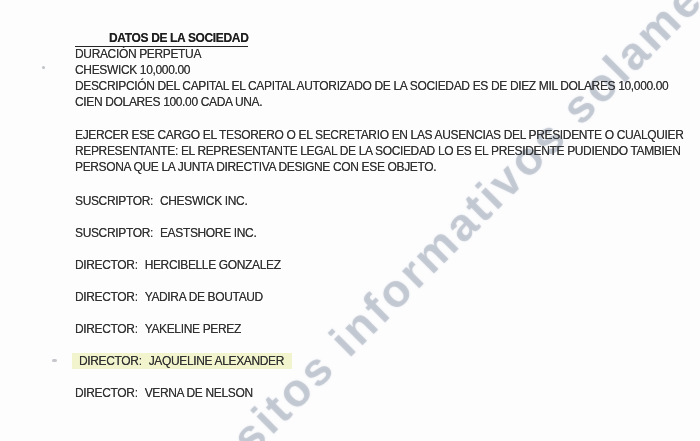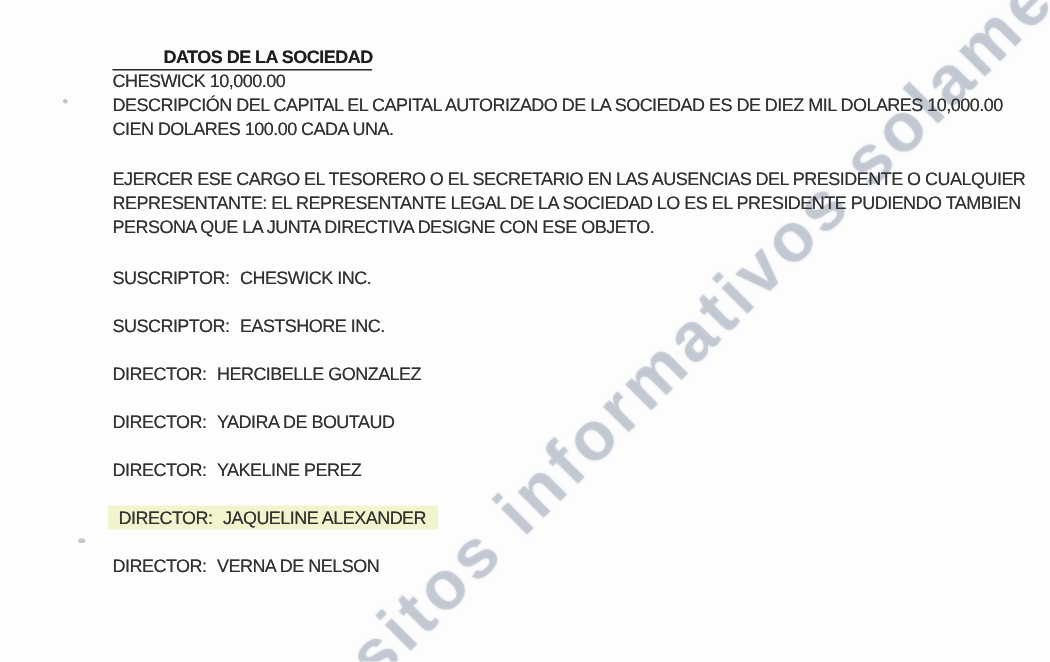--- a/index.html
+++ b/index.html
@@ -86,20 +86,21 @@
   <div class="speck speck1"></div>
   <div class="speck speck2"></div>
 
   <div class="content">
 
     <div class="line doc-title">
       <span class="u">DATOS DE LA SOCIEDAD</span>
     </div>
 
 
+    <div class="line">DURACIÓN PERPETUA</div>
     <div class="line">CHESWICK 10,000.00</div>
 
     <div class="line">DESCRIPCIÓN DEL CAPITAL EL CAPITAL AUTORIZADO DE LA SOCIEDAD ES DE DIEZ MIL DOLARES 10,000.00</div>
     <div class="line">CIEN DOLARES 100.00 CADA UNA.</div>
 
     <div class="rep-block">
       <div class="line">EJERCER ESE CARGO EL TESORERO O EL SECRETARIO EN LAS AUSENCIAS DEL PRESIDENTE O CUALQUIER</div>
       <div class="line">REPRESENTANTE: EL REPRESENTANTE LEGAL DE LA SOCIEDAD LO ES EL PRESIDENTE PUDIENDO TAMBIEN</div>
       <div class="line">PERSONA QUE LA JUNTA DIRECTIVA DESIGNE CON ESE OBJETO.</div>
     </div>

